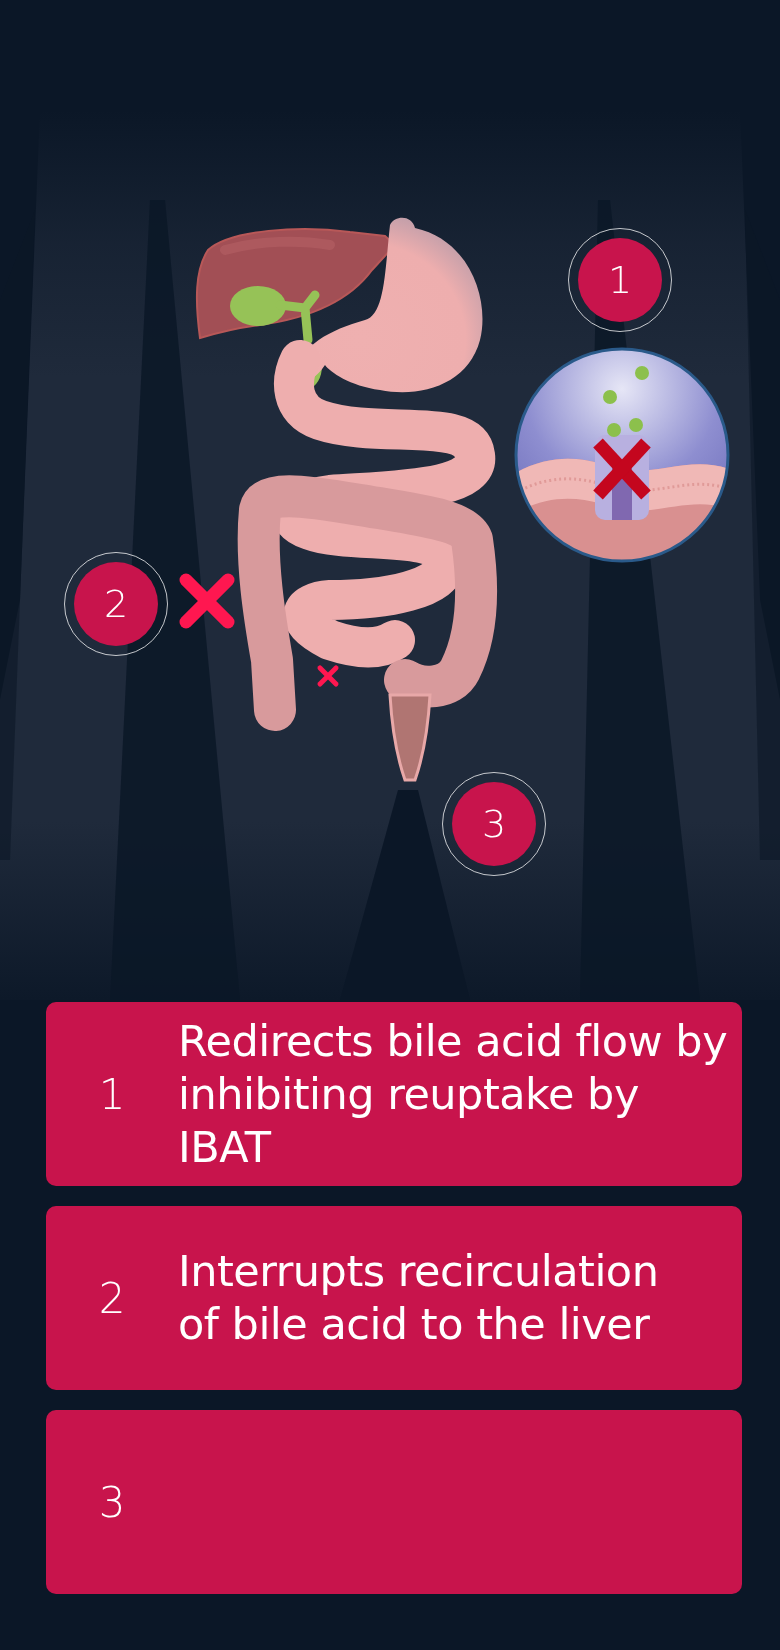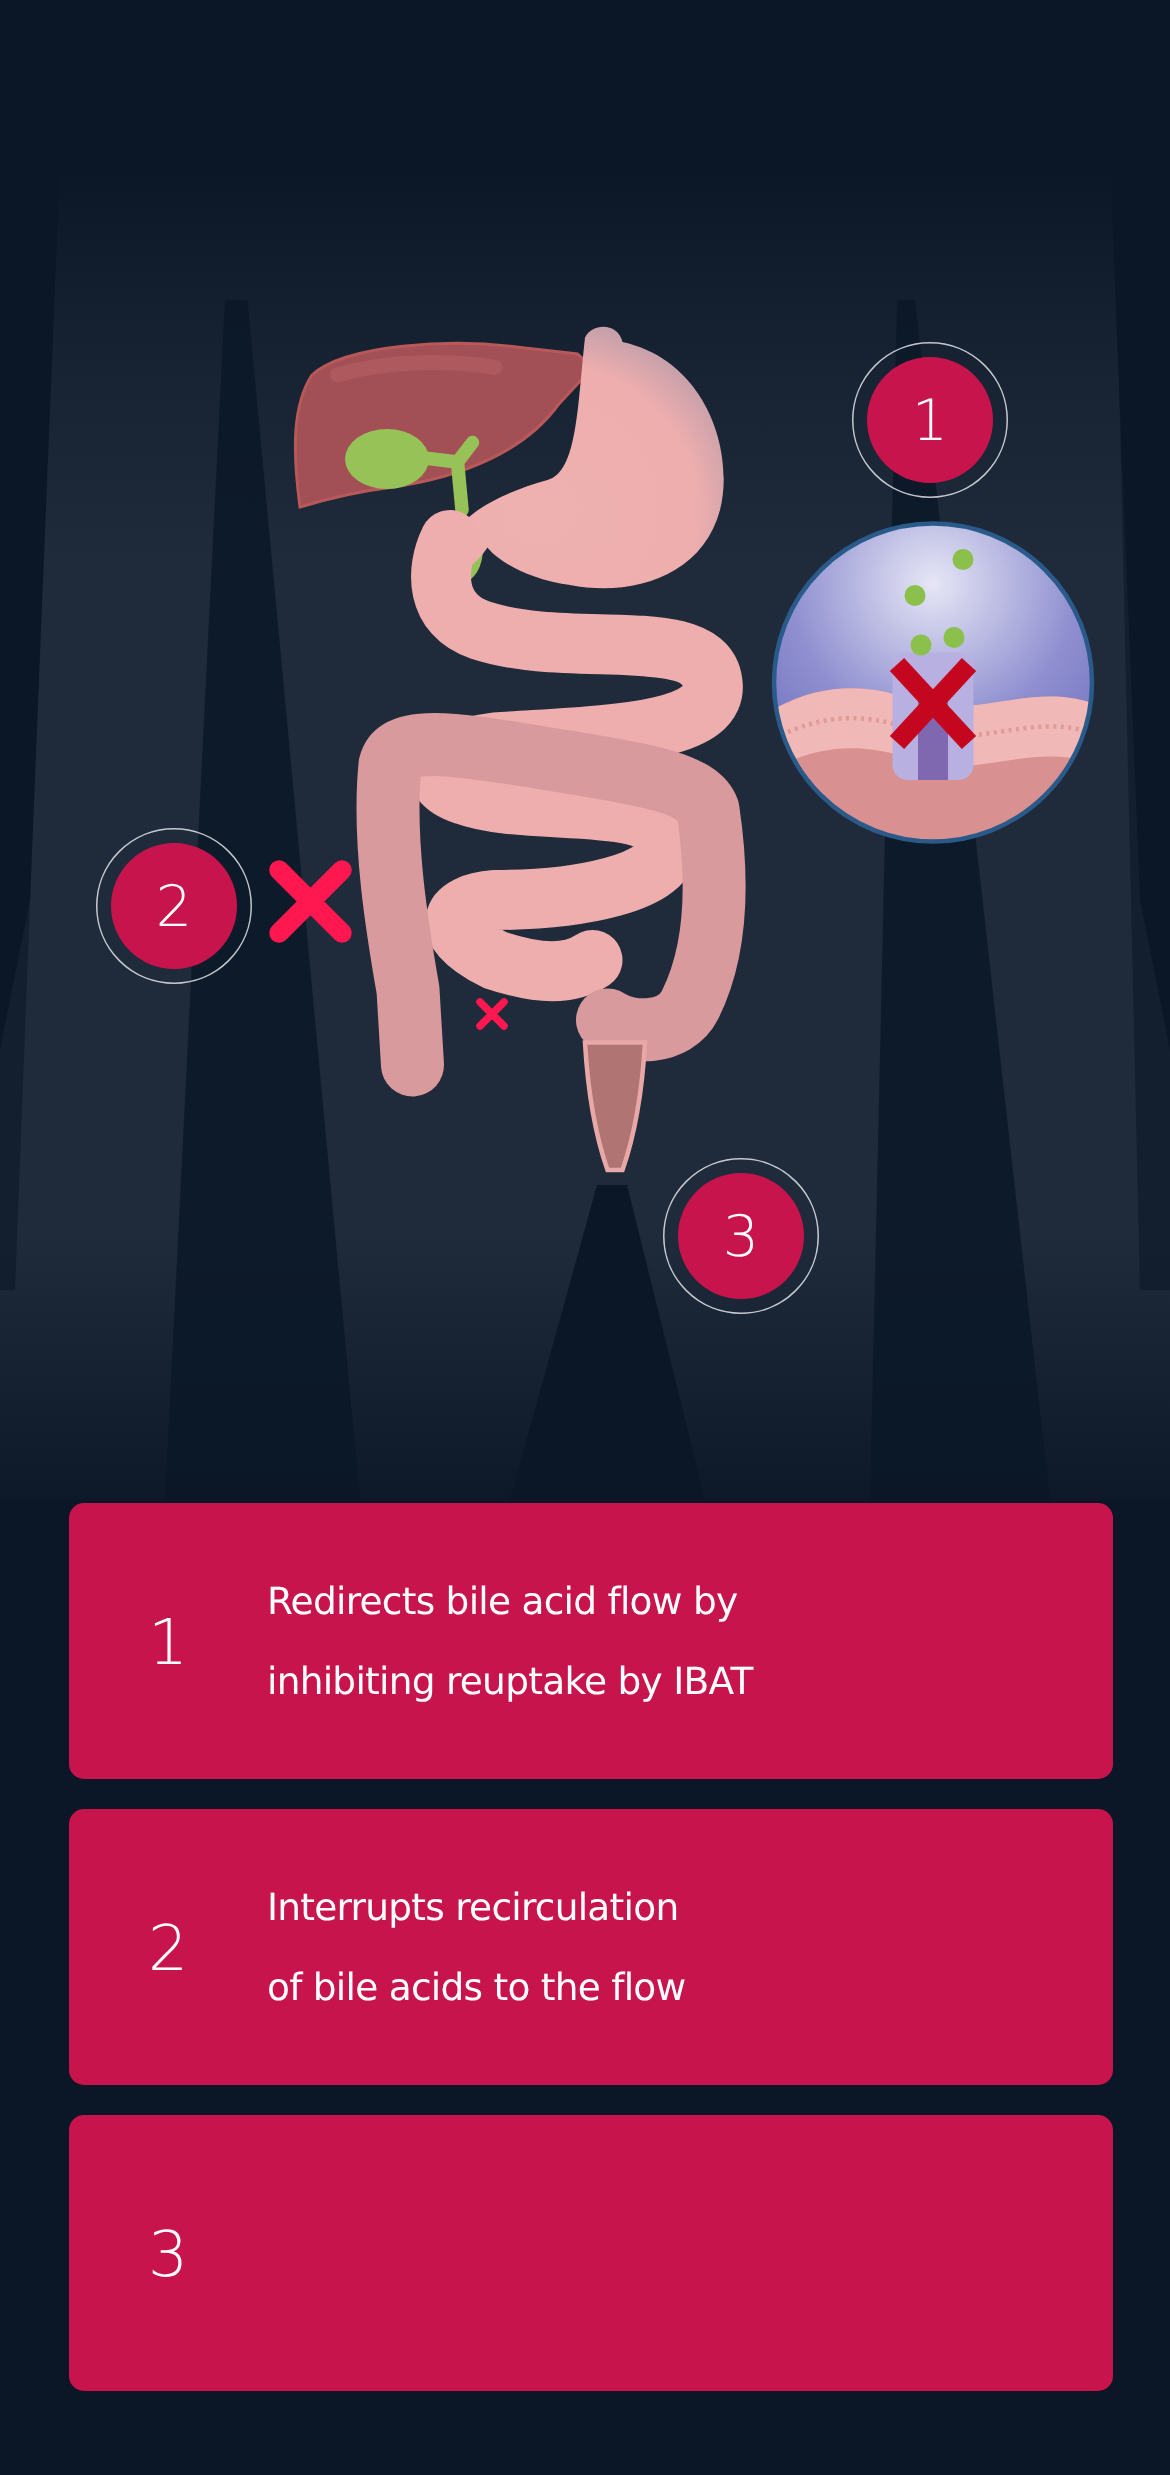--- a/index.html
+++ b/index.html
@@ -28,21 +28,21 @@
     height:184px; margin-bottom:20px;
     display:flex; align-items:center; position:relative;
     color:#fff;
   }
   .card-num {
     width:132px; text-align:center; font-size:42px;
     font-family:"DejaVu Sans", sans-serif; font-weight:300;
     flex-shrink:0;
   }
   .card-text {
-    font-size:25px; line-height:53px;
+    font-size:43px; line-height:53px;
     font-family:"DejaVu Sans", sans-serif;
     letter-spacing:-0.5px;
     white-space:pre-line;
   }
 </style>
 </head>
 <body>
 
 <div class="illustration">
   <svg width="780" height="1000" viewBox="0 0 780 1000">
@@ -141,18 +141,18 @@
 
 <div class="cards">
   <div class="card">
     <div class="card-num">1</div>
     <div class="card-text">Redirects  bile acid flow by
 inhibiting reuptake by IBAT</div>
   </div>
   <div class="card">
     <div class="card-num">2</div>
     <div class="card-text">Interrupts recirculation
-of bile acids to the flow</div>
+of bile acid to the liver</div>
   </div>
   <div class="card">
     <div class="card-num">3</div>
   </div>
 </div>
 
 </body></html>

